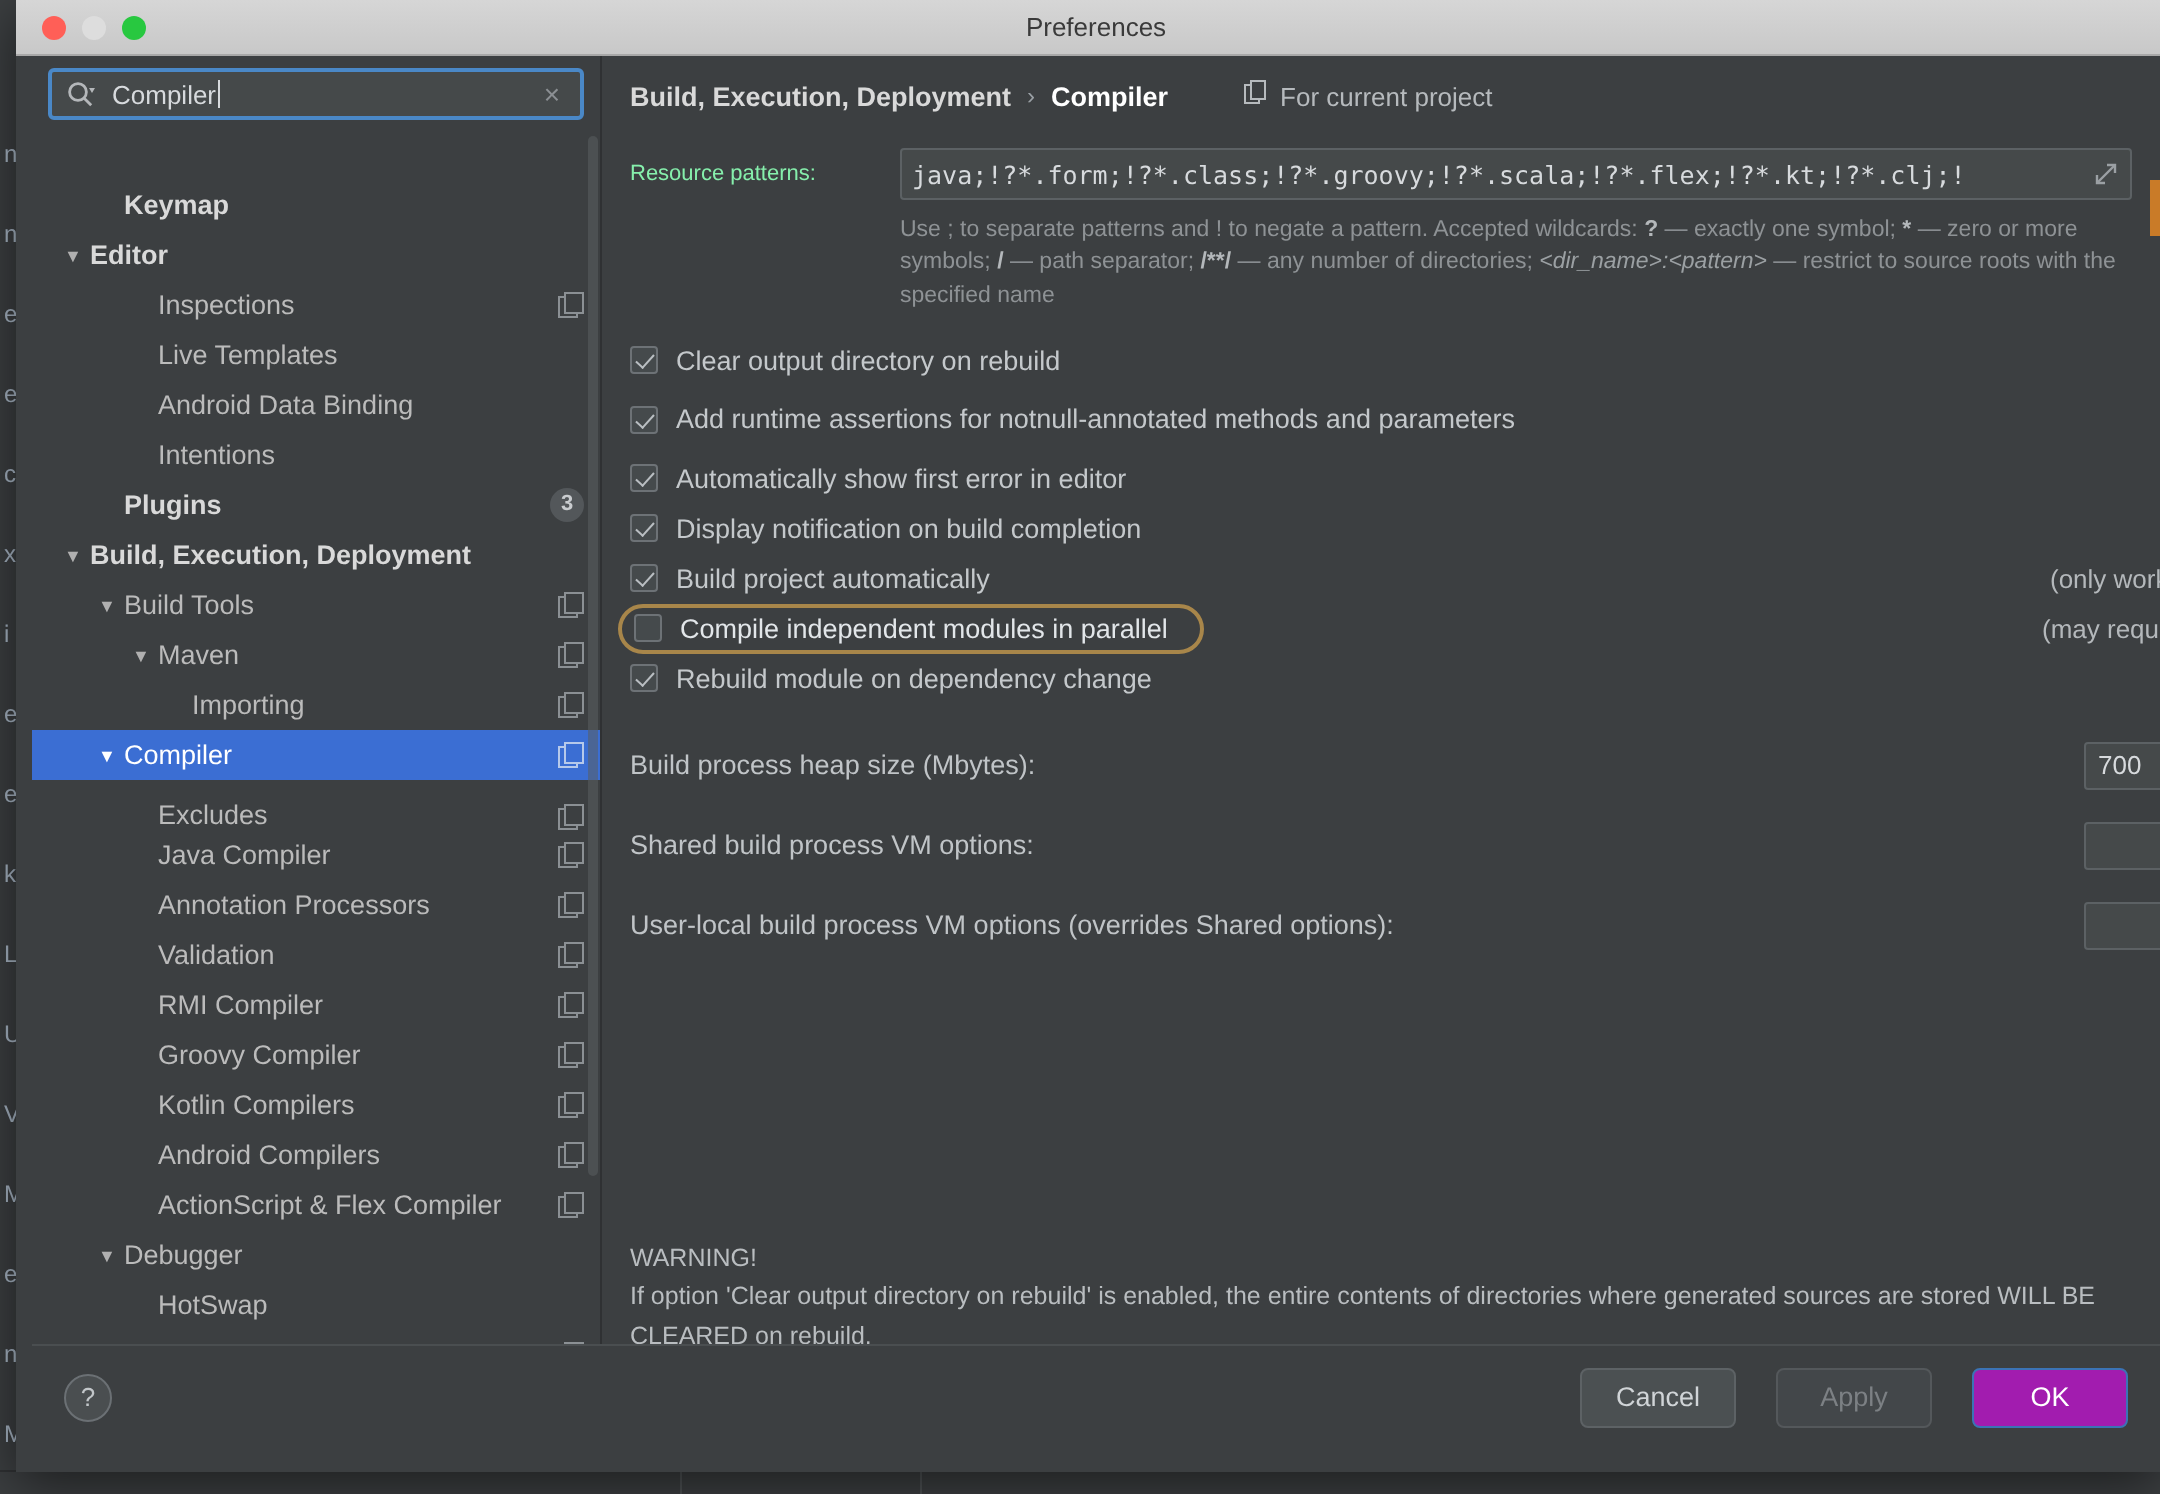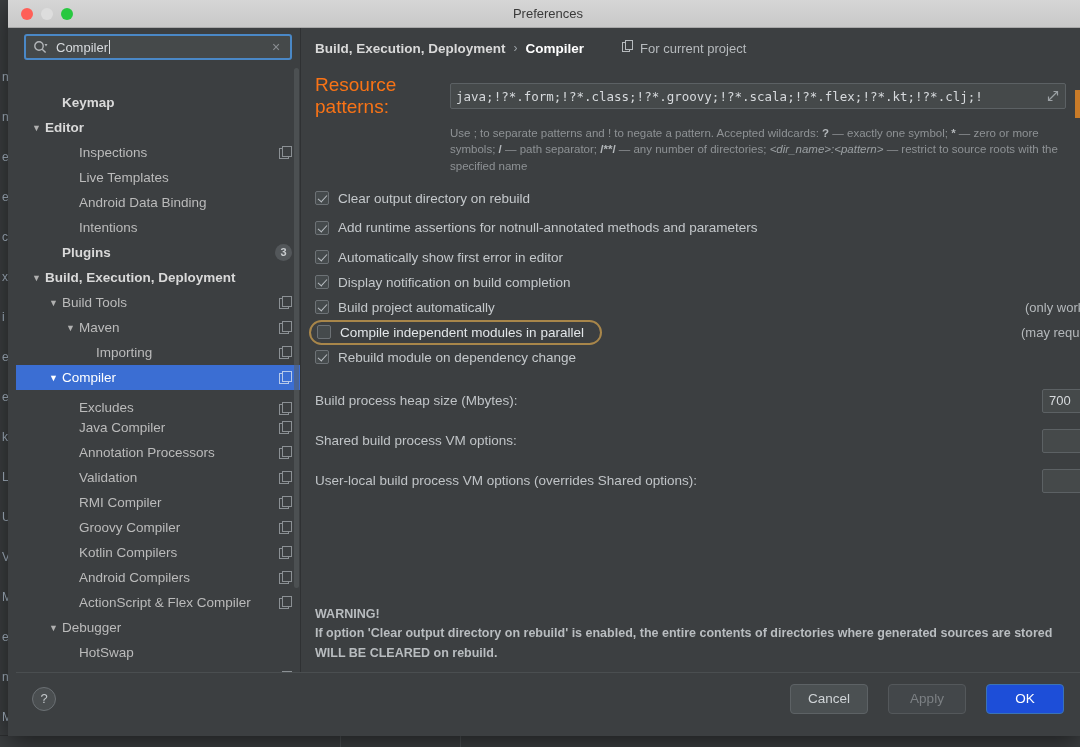--- a/index.html
+++ b/index.html
@@ -176,21 +176,21 @@
   #bc-current { font-weight: bold; color: #ffffff; }
   #scope-note {
     margin-left: 38px;
     display: flex; align-items: center; gap: 6px;
     font-size: 13px; color: #b6babd;
   }
 
   .form-row { display: flex; align-items: center; padding-left: 14px; }
 
   #res-row { margin-top: 18px; }
-  #res-label { font-size: 19px; color: #f97316; width: 135px; }
+  #res-label { font-size: 11px; color: #86efac; width: 135px; }
   #res-field {
     flex: 1; height: 26px; margin-right: 14px;
     background: #45494a;
     border: 1px solid #5c6164;
     border-radius: 2px;
     display: flex; align-items: center;
     position: relative;
     overflow: hidden;
   }
   #res-value {
@@ -267,22 +267,22 @@
     padding-left: 6px;
   }
   #heap-field { position: absolute; left: 741px; width: 62px; }
   #heap-row, #shared-row, #userlocal-row { position: relative; height: 24px; }
   #shared-row { margin-top: 16px; }
   #userlocal-row { margin-top: 16px; }
   #shared-field { position: absolute; left: 741px; width: 322px; }
   #userlocal-field { position: absolute; left: 741px; width: 322px; }
 
   #warning {
-    position: absolute; left: 14px; bottom: 33px; right: 18px;
-    font-size: 12.5px; font-weight: bold; line-height: 1.55;
+    position: absolute; left: 14px; bottom: 18px; right: 18px;
+    font-size: 12.5px; font-weight: normal; line-height: 1.55;
     color: #b9bdc0;
   }
 
   
   #bottom-bar {
     position: absolute; left: 8px; bottom: 12px;
     width: 1064px; height: 52px;
     background: #3c3f41;
     border-top: 1px solid #4a4e50;
     display: flex; align-items: center;
@@ -299,21 +299,21 @@
   #btn-group { margin-left: auto; margin-right: 16px; display: flex; gap: 20px; }
   .dlg-btn {
     min-width: 78px; height: 30px;
     border-radius: 4px;
     font-size: 13.5px;
     display: flex; align-items: center; justify-content: center;
     cursor: default;
   }
   .dlg-btn.normal { background: #4b5052; border: 1px solid #5d6265; color: #d0d4d7; }
   .dlg-btn.disabled { background: #43474a; border: 1px solid #54585b; color: #7c8084; }
-  .dlg-btn.primary { background: #1d4ed8; border: 1px solid #3b73b5; color: #ffffff; text-align: center; }
+  .dlg-btn.primary { background: #a21caf; border: 1px solid #3b73b5; color: #ffffff; text-align: center; }
 </style>
 </head>
 <body>
 
 <div id="bg-ide">
   <div id="bg-olive"></div>
   <div id="bg-left-strip">
       <div class="frag" style="top: 70px;">n</div>
       <div class="frag" style="top: 110px;">n</div>
       <div class="frag" style="top: 150px;">e</div>

